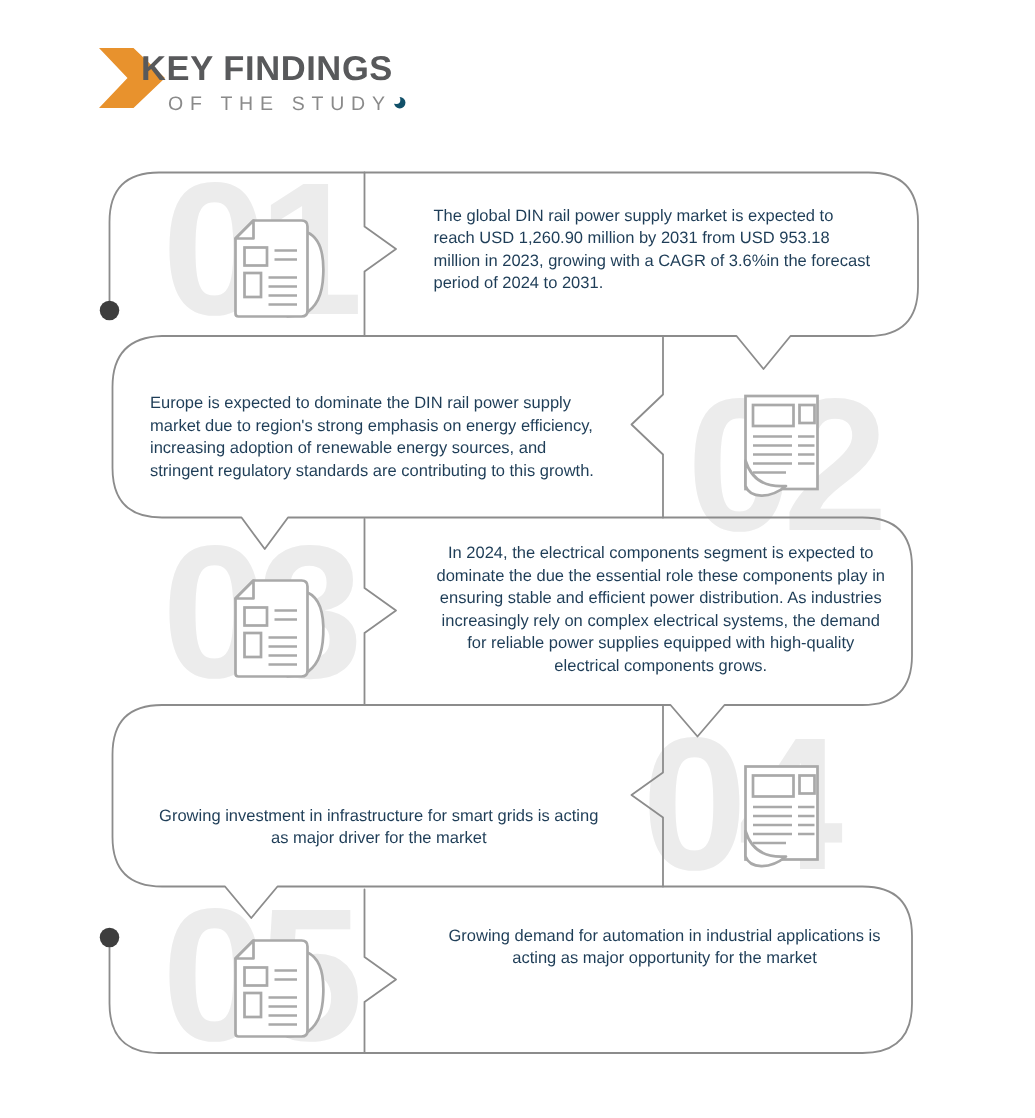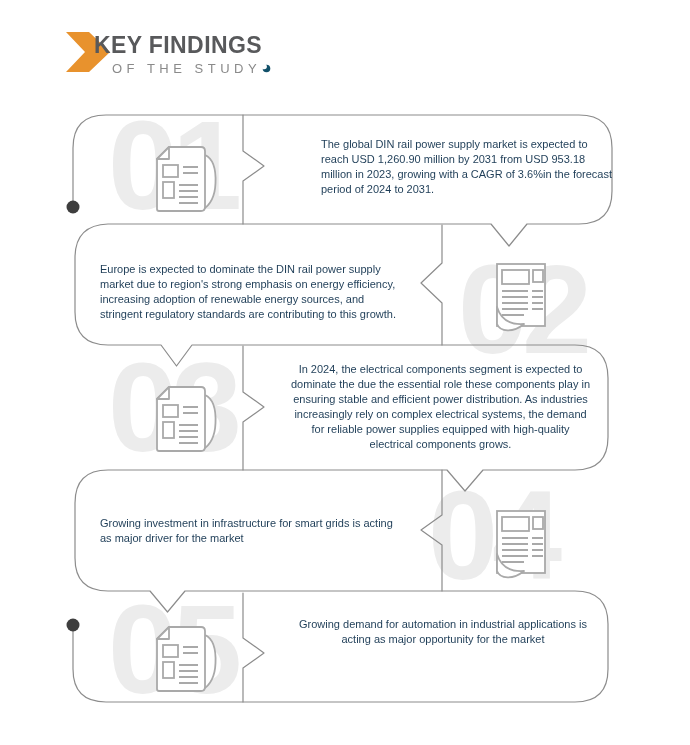--- a/index.html
+++ b/index.html
@@ -36,24 +36,24 @@
   .f1-icon{left:181px;top:181px;}
   .f2-icon{left:521px;top:296px;}
   .f3-icon{left:181px;top:421px;}
   .f4-icon{left:521px;top:543px;}
   .f5-icon{left:181px;top:661px;}
   
   .ftext{
     position:absolute;z-index:4;color:#1E3D57;
     font-size:11px;line-height:15px;font-weight:400;
   }
-  .f1-text{left:289px;top:137px;width:296px;text-align:left;margin-left:32px;}
+  .f1-text{left:289px;top:137px;width:296px;text-align:left;}
   .f2-text{left:100px;top:262px;width:305px;}
   .f3-text{left:289px;top:362px;width:303px;text-align:center;}
-  .f4-text{left:100px;top:516px;width:305px;text-align:left;}
+  .f4-text{left:100px;top:537px;width:305px;text-align:center;}
   .f5-text{left:289px;top:617px;width:308px;text-align:center;}
 </style>
 </head>
 <body>
 
 <div id="page">
 
   <svg class="logo-arrow" width="46" height="42" viewBox="0 0 46 42">
     <path d="M 1 1 L 24 1 L 45 21 L 24 41 L 1 41 L 20 21 Z" fill="#E8922D"></path>
   </svg>

